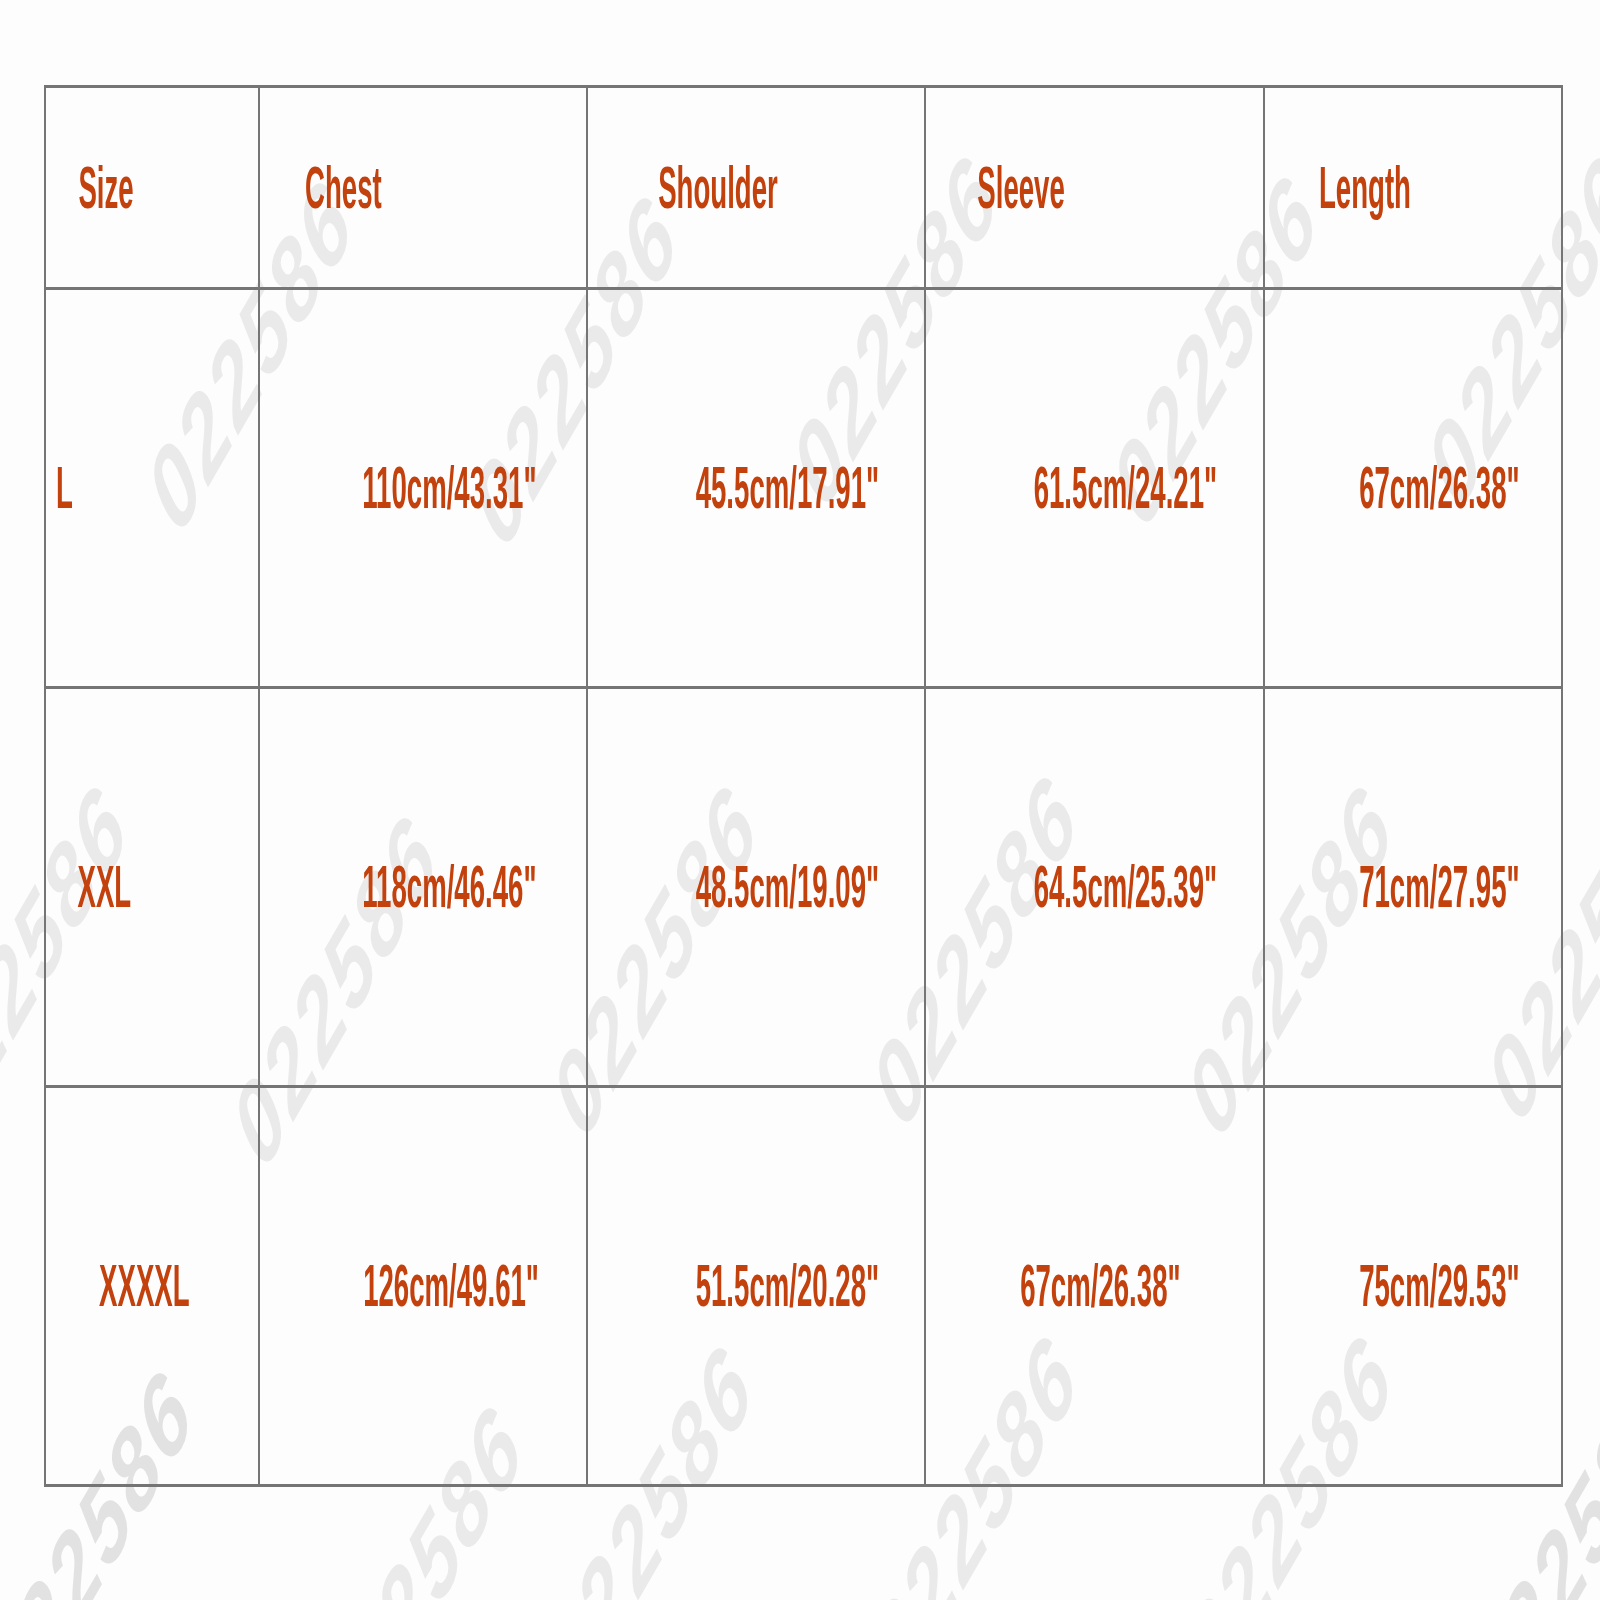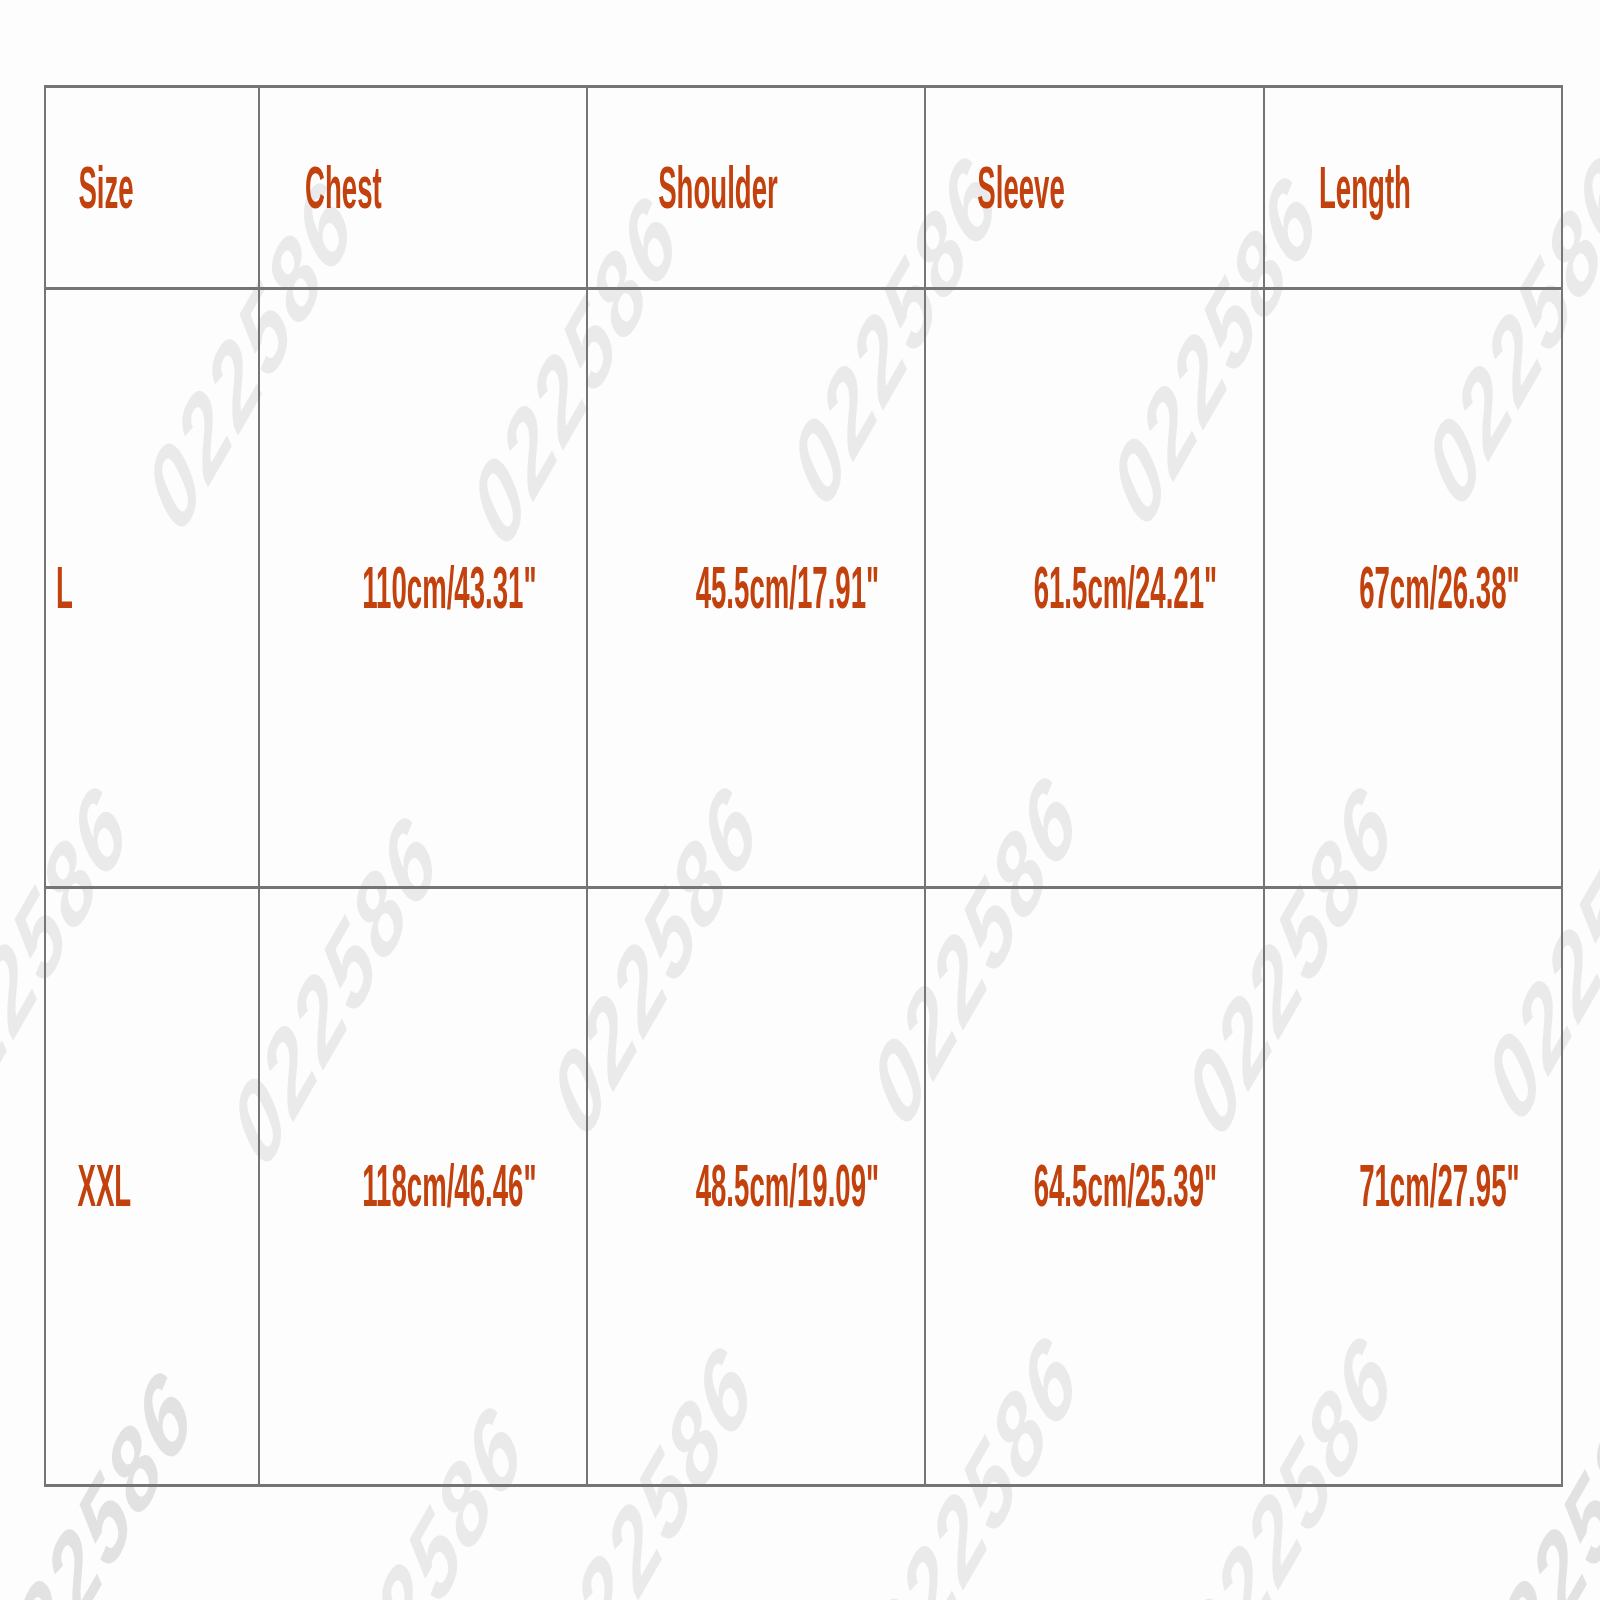--- a/index.html
+++ b/index.html
@@ -89,15 +89,22 @@
         <td><span class="t">61.5cm/24.21"</span></td>
         <td><span class="t">67cm/26.38"</span></td>
       </tr>
       <tr>
         <td><span class="t">XXL</span></td>
         <td><span class="t">118cm/46.46"</span></td>
         <td><span class="t">48.5cm/19.09"</span></td>
         <td><span class="t">64.5cm/25.39"</span></td>
         <td><span class="t">71cm/27.95"</span></td>
       </tr>
+      <tr>
+        <td><span class="t">XXXXL</span></td>
+        <td><span class="t">126cm/49.61"</span></td>
+        <td><span class="t">51.5cm/20.28"</span></td>
+        <td><span class="t">67cm/26.38"</span></td>
+        <td><span class="t">75cm/29.53"</span></td>
+      </tr>
     </tbody>
   </table>
 </div>
 
 </body></html>

